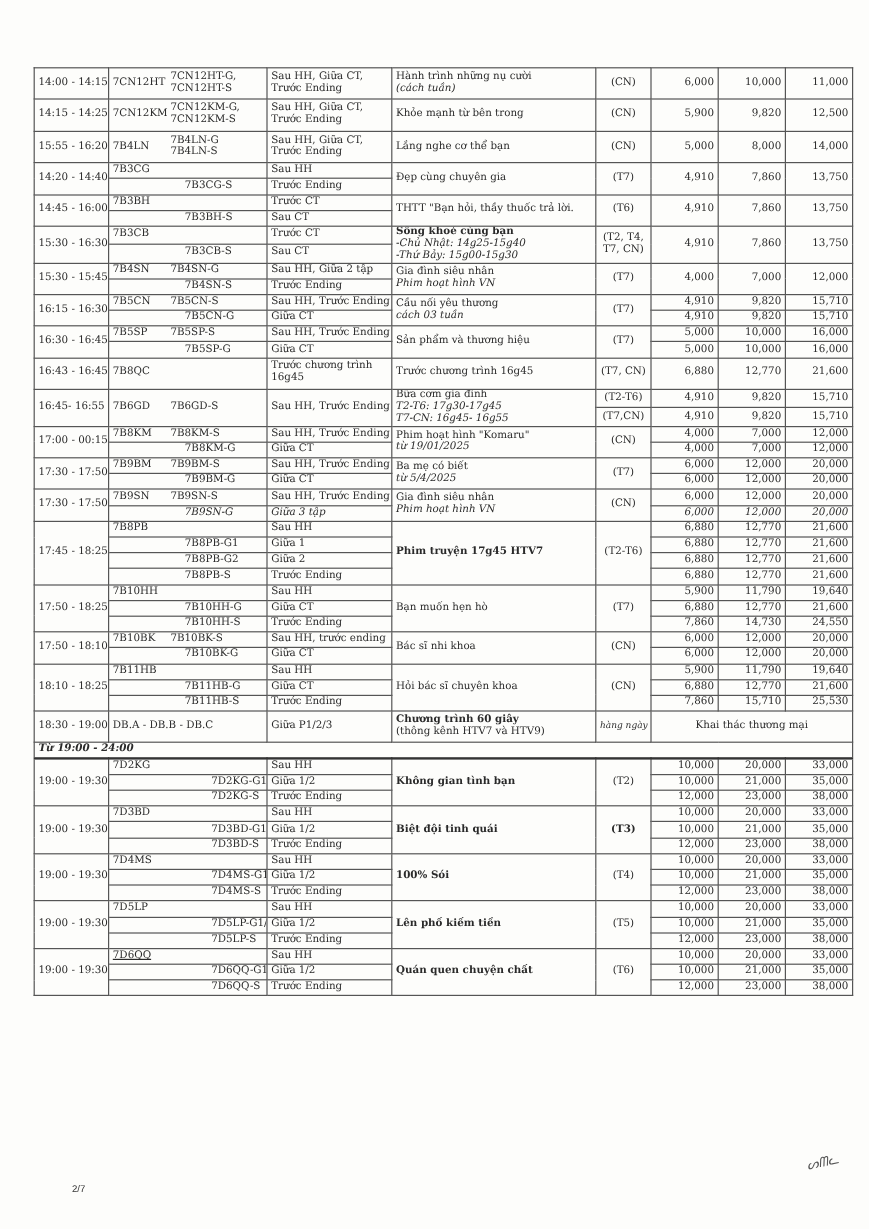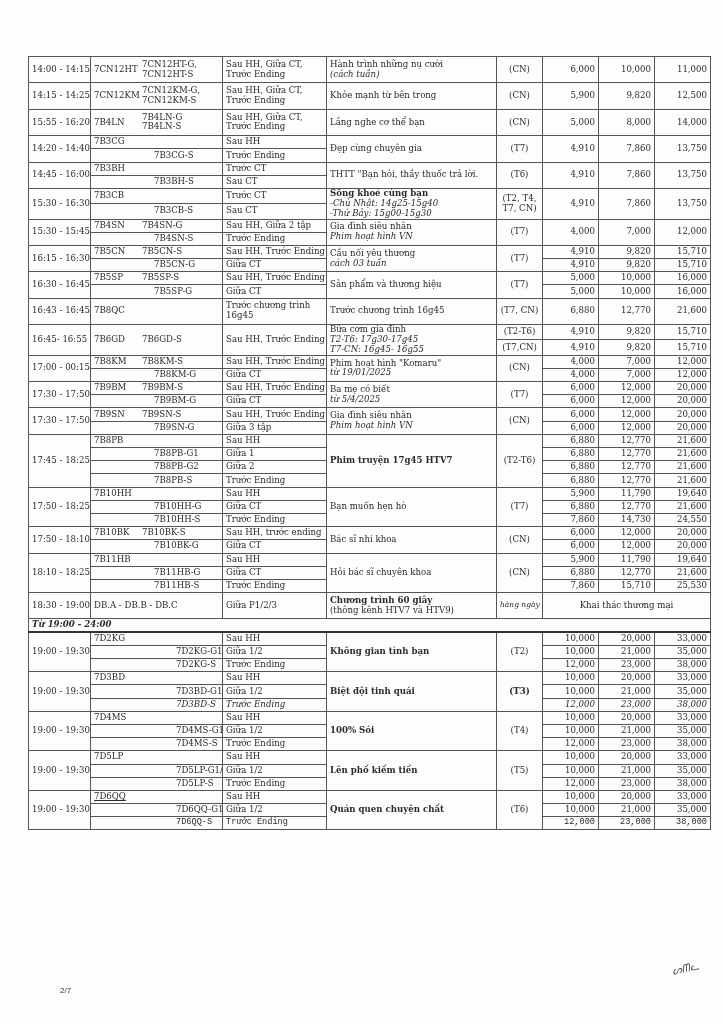--- a/index.html
+++ b/index.html
@@ -224,21 +224,21 @@
         <tr style="height: 13.2px;">
           <td class="time" rowspan="2">17:30 - 17:50</td>
           <td rowspan="1"><span class="code-a">7B9SN</span><span>7B9SN-S</span></td>
           <td rowspan="1">Sau HH, Trước Ending</td>
           <td class="prog" rowspan="2"><span>Gia đình siêu nhân</span><br><span class="it">Phim hoạt hình VN</span></td>
           <td class="day" rowspan="2" style="white-space: normal;">(CN)</td>
           <td class="num" rowspan="1">6,000</td>
           <td class="num" rowspan="1">12,000</td>
           <td class="num" rowspan="1">20,000</td>
         </tr>
-        <tr style="height: 13.2px;">
+        <tr style="height: 13.2px; font-style: italic;">
           <td rowspan="1"><span class="code-a" style="width: 60px;"></span><span>7B9SN-G</span></td>
           <td rowspan="1">Giữa 3 tập</td>
           <td class="num" rowspan="1">6,000</td>
           <td class="num" rowspan="1">12,000</td>
           <td class="num" rowspan="1">20,000</td>
         </tr>
         <tr style="height: 13.2px;">
           <td class="time" rowspan="4">17:45 - 18:25</td>
           <td rowspan="1"><span class="code-a">7B8PB</span><span></span></td>
           <td rowspan="1">Sau HH</td>
@@ -379,21 +379,21 @@
           <td class="num" rowspan="1">20,000</td>
           <td class="num" rowspan="1">33,000</td>
         </tr>
         <tr style="height: 13.2px;">
           <td rowspan="1"><span class="code-a" style="width: 82px;"></span><span style="padding-left: 0px;">7D3BD-G1/2</span></td>
           <td rowspan="1">Giữa 1/2</td>
           <td class="num" rowspan="1">10,000</td>
           <td class="num" rowspan="1">21,000</td>
           <td class="num" rowspan="1">35,000</td>
         </tr>
-        <tr style="height: 13.2px; font-style: italic;">
+        <tr style="height: 13.2px;">
           <td rowspan="1"><span class="code-a" style="width: 82px;"></span><span style="padding-left: 0px;">7D3BD-S</span></td>
           <td rowspan="1">Trước Ending</td>
           <td class="num" rowspan="1">12,000</td>
           <td class="num" rowspan="1">23,000</td>
           <td class="num" rowspan="1">38,000</td>
         </tr>
         <tr style="height: 13.2px;">
           <td class="time" rowspan="3">19:00 - 19:30</td>
           <td rowspan="1"><span class="code-a" style="width: auto;">7D4MS</span><span></span></td>
           <td rowspan="1">Sau HH</td>
@@ -451,21 +451,21 @@
           <td class="num" rowspan="1">20,000</td>
           <td class="num" rowspan="1">33,000</td>
         </tr>
         <tr style="height: 13.2px;">
           <td rowspan="1"><span class="code-a" style="width: 82px;"></span><span style="padding-left: 0px;">7D6QQ-G1/2</span></td>
           <td rowspan="1">Giữa 1/2</td>
           <td class="num" rowspan="1">10,000</td>
           <td class="num" rowspan="1">21,000</td>
           <td class="num" rowspan="1">35,000</td>
         </tr>
-        <tr style="height: 13.2px; font-family: Liberation Mono, monospace;">
+        <tr style="height: 13.2px;">
           <td rowspan="1"><span class="code-a" style="width: 82px;"></span><span style="padding-left: 0px;">7D6QQ-S</span></td>
           <td rowspan="1">Trước Ending</td>
           <td class="num" rowspan="1">12,000</td>
           <td class="num" rowspan="1">23,000</td>
           <td class="num" rowspan="1">38,000</td>
         </tr>
       </tbody>
   </table>
 </div>
 

